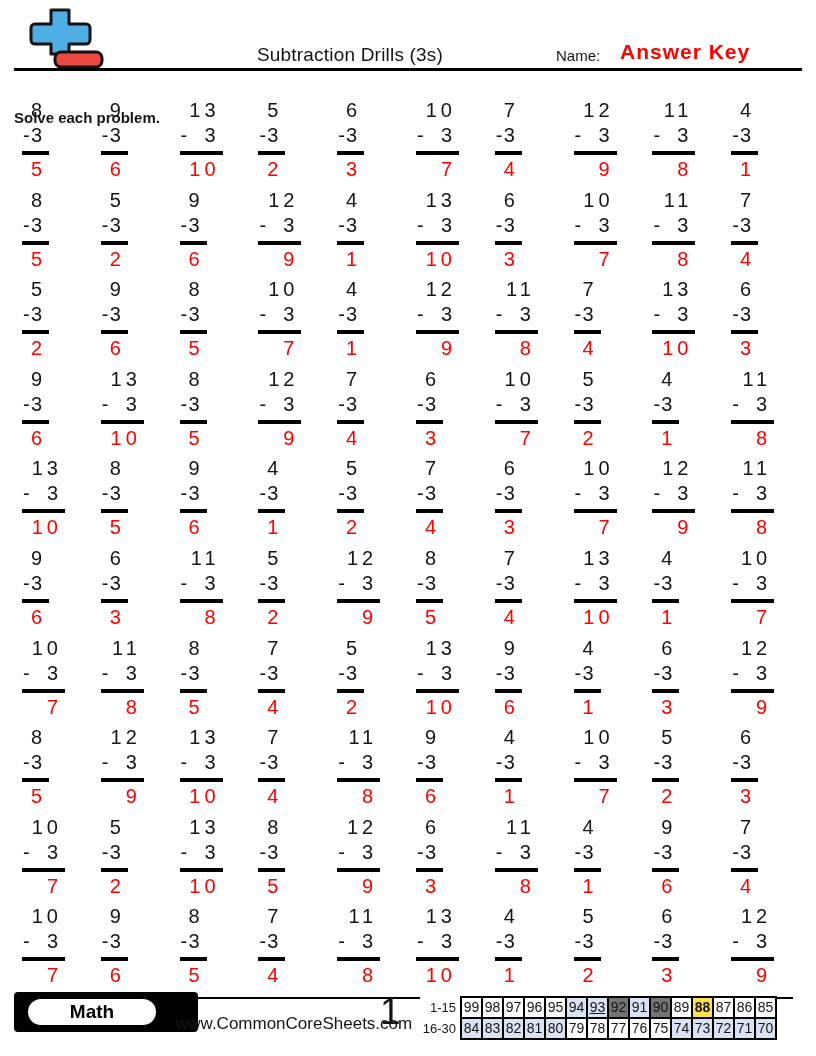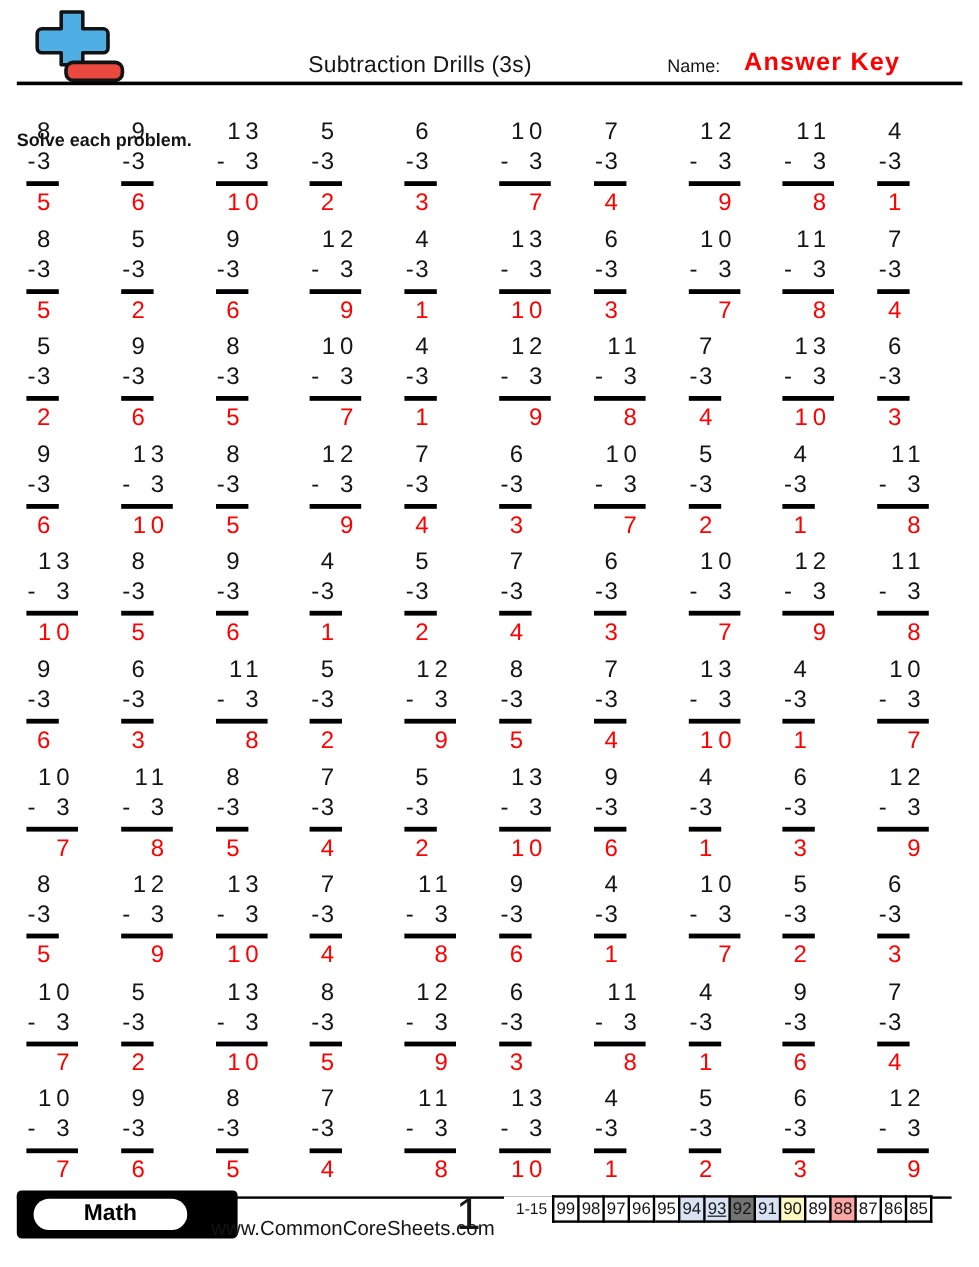--- a/index.html
+++ b/index.html
@@ -479,21 +479,39 @@
         <td class="lbl">1-15</td>
         <td style="background: rgb(255, 255, 255);">99</td>
         <td style="background: rgb(255, 255, 255);">98</td>
         <td style="background: rgb(255, 255, 255);">97</td>
         <td style="background: rgb(255, 255, 255);">96</td>
         <td style="background: rgb(255, 255, 255);">95</td>
         <td style="background: rgb(216, 226, 243);">94</td>
         <td style="background: rgb(216, 226, 243); text-decoration: underline;">93</td>
         <td style="background: #737373;">92</td>
         <td style="background: rgb(216, 226, 243);">91</td>
-        <td style="background: #fef9c3;">90</td>
+        <td style="background: #737373;">90</td>
         <td style="background: rgb(255, 255, 255);">89</td>
-        <td style="background: #fca5a5;">88</td>
+        <td style="background: #fde047; font-weight: bold;">88</td>
         <td style="background: rgb(255, 255, 255);">87</td>
         <td style="background: rgb(255, 255, 255);">86</td>
         <td style="background: rgb(255, 255, 255); margin-left: 20px;">85</td>
+      </tr>
+      <tr>
+        <td class="lbl">16-30</td>
+        <td style="background: rgb(216, 226, 243);">84</td>
+        <td style="background: rgb(216, 226, 243);">83</td>
+        <td style="background: rgb(216, 226, 243);">82</td>
+        <td style="background: rgb(216, 226, 243);">81</td>
+        <td style="background: rgb(216, 226, 243);">80</td>
+        <td style="background: rgb(255, 255, 255);">79</td>
+        <td style="background: rgb(255, 255, 255);">78</td>
+        <td style="background: rgb(255, 255, 255);">77</td>
+        <td style="background: rgb(255, 255, 255);">76</td>
+        <td style="background: rgb(255, 255, 255);">75</td>
+        <td style="background: rgb(216, 226, 243);">74</td>
+        <td style="background: rgb(216, 226, 243);">73</td>
+        <td style="background: rgb(216, 226, 243);">72</td>
+        <td style="background: rgb(216, 226, 243);">71</td>
+        <td style="background: rgb(216, 226, 243);">70</td>
       </tr>
     </tbody>
   </table>
 
 </body></html>

